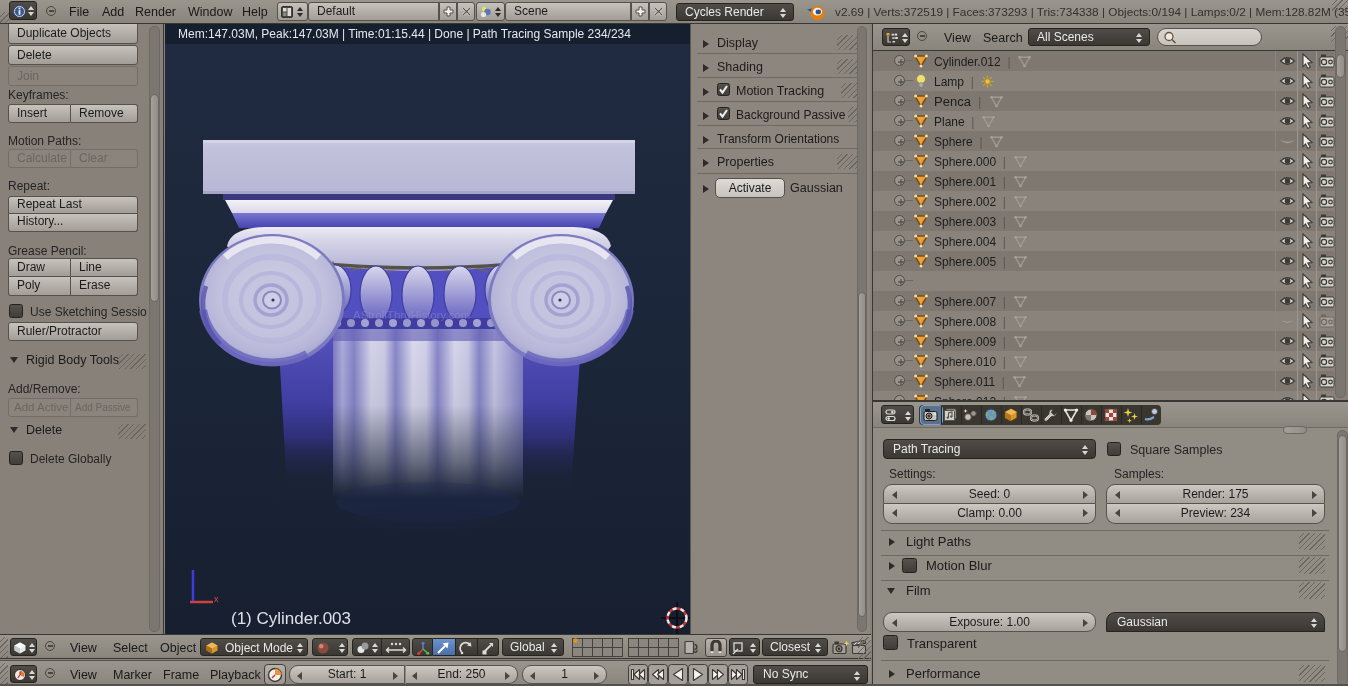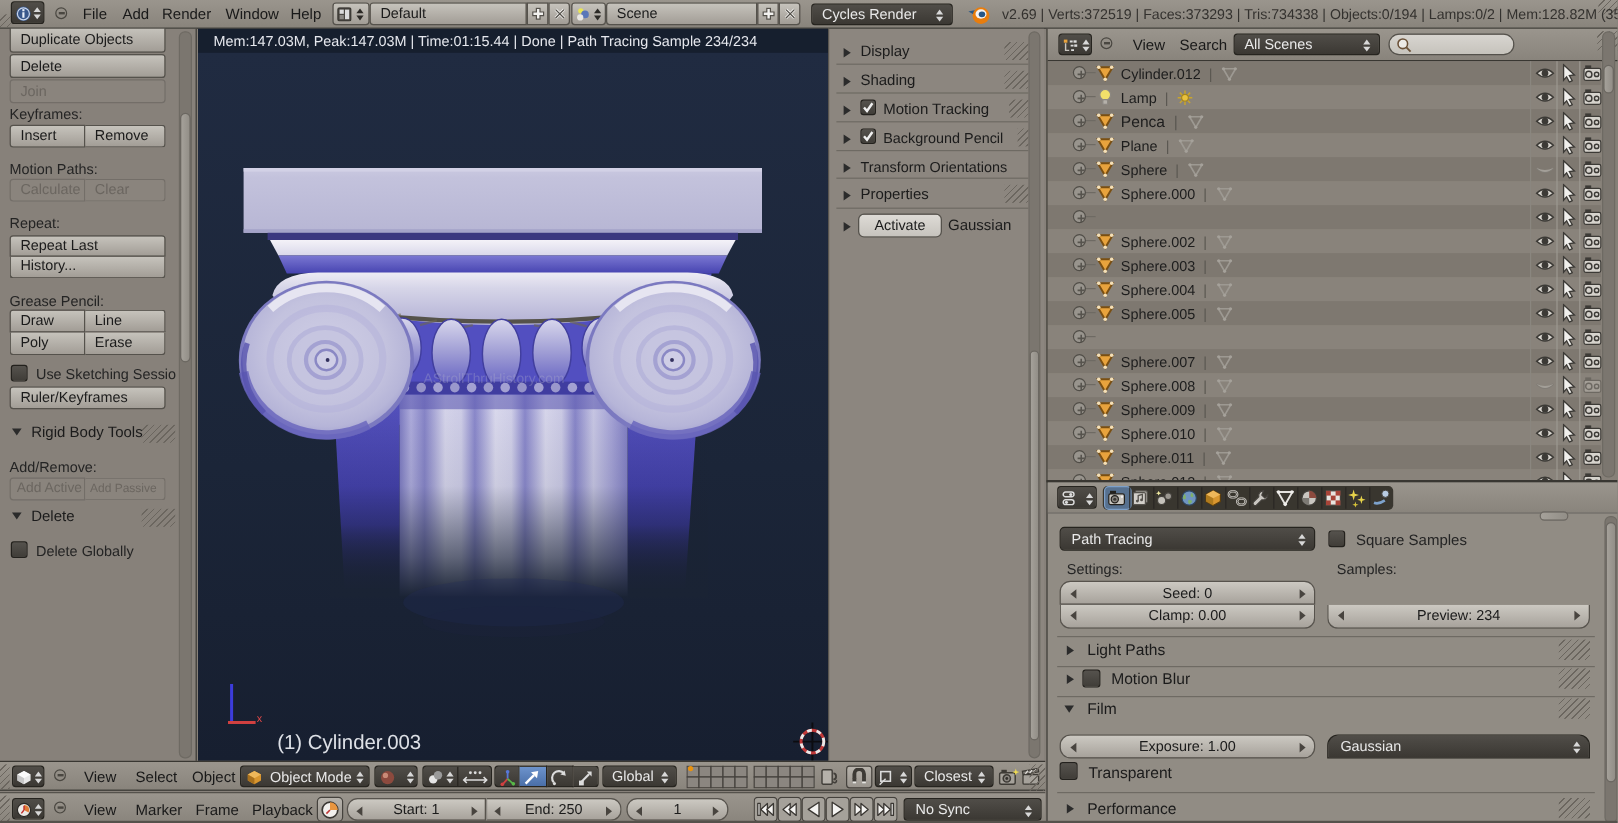--- a/index.html
+++ b/index.html
@@ -128,21 +128,21 @@
   <div class="abs lblL" style="left:8px;top:155px">Repeat:</div>
   <div class="abs btn" style="left:8px;top:172px;width:130px;height:18px;border-radius:3px 3px 0 0">Repeat Last</div>
   <div class="abs btn" style="left:8px;top:190px;width:130px;height:18px;border-top:none;border-radius:0 0 3px 3px">History...</div>
   <div class="abs lblL" style="left:8px;top:220px">Grease Pencil:</div>
   <div class="abs btn" style="left:8px;top:234px;width:63px;height:19px;line-height:17px;border-radius:3px 0 0 0">Draw</div>
   <div class="abs btn" style="left:71px;top:234px;width:67px;height:19px;line-height:17px;border-radius:0 3px 0 0;border-left:none">Line</div>
   <div class="abs btn" style="left:8px;top:253px;width:63px;height:19px;line-height:17px;border-top:none;border-radius:0 0 0 3px">Poly</div>
   <div class="abs btn" style="left:71px;top:253px;width:67px;height:19px;line-height:17px;border-top:none;border-left:none;border-radius:0 0 3px 0">Erase</div>
   <div class="abs chk" style="left:9px;top:280px;width:14px;height:14px"></div>
   <div class="abs lblL" style="left:30px;top:281px">Use Sketching Sessio</div>
-  <div class="abs btn" style="left:8px;top:298px;width:130px;height:19px;line-height:17px">Ruler/Keyframes</div>
+  <div class="abs btn" style="left:8px;top:298px;width:130px;height:19px;line-height:17px">Ruler/Protractor</div>
   <div class="abs stripes" style="left:118px;top:330px;width:28px;height:15px"></div>
   <div class="abs tri-d" style="left:10px;top:333px"></div>
   <div class="abs" style="left:26px;top:329px;font-size:12.5px;color:#1b1b1b">Rigid Body Tools</div>
   <div class="abs lblL" style="left:8px;top:358px">Add/Remove:</div>
   <div class="abs btnD" style="left:8px;top:374px;width:63px;height:19px;line-height:17px;border-radius:3px 0 0 3px;padding-left:5px;font-size:11.5px">Add Active</div>
   <div class="abs btnD" style="left:71px;top:374px;width:67px;height:19px;line-height:17px;border-radius:0 3px 3px 0;border-left:none;padding-left:4px;font-size:10px">Add Passive</div>
   <div class="abs stripes" style="left:118px;top:400px;width:28px;height:15px"></div>
   <div class="abs tri-d" style="left:10px;top:403px"></div>
   <div class="abs" style="left:26px;top:399px;font-size:12.5px;color:#1b1b1b">Delete</div>
   <div class="abs chk" style="left:9px;top:427px;width:14px;height:14px"></div>
@@ -322,21 +322,21 @@
         <path d="M3 6.5l2.5 3L10 3" stroke="#f0f0f0" stroke-width="2" fill="none"></path>
       </svg>
   <div class="abs" style="left:45px;top:60px;font-size:12.5px;color:#1b1b1b">Motion Tracking</div>
   <div class="abs stripes" style="left:150px;top:59px;width:16px;height:15px"></div>
   <div class="abs" style="left:6px;top:77px;width:160px;height:1px;background:#6e6a63"></div>
   <div class="abs tri-r" style="left:12px;top:88px"></div>
   <div class="abs chk" style="left:26px;top:83px;width:13px;height:13px"></div>
   <svg class="abs" style="left:26px;top:83px" width="13" height="13" viewBox="0 0 13 13">
         <path d="M3 6.5l2.5 3L10 3" stroke="#f0f0f0" stroke-width="2" fill="none"></path>
       </svg>
-  <div class="abs" style="left:45px;top:84px;font-size:12px;color:#1b1b1b">Background Pencil</div>
+  <div class="abs" style="left:45px;top:84px;font-size:12px;color:#1b1b1b">Background Passive</div>
   <div class="abs stripes" style="left:157px;top:83px;width:9px;height:15px"></div>
   <div class="abs" style="left:6px;top:101px;width:160px;height:1px;background:#6e6a63"></div>
   <div class="abs tri-r" style="left:12px;top:112px"></div>
   <div class="abs" style="left:26px;top:108px;font-size:12px;color:#1b1b1b">Transform Orientations</div>
   <div class="abs" style="left:6px;top:124px;width:160px;height:1px;background:#6e6a63"></div>
   <div class="abs tri-r" style="left:12px;top:135px"></div>
   <div class="abs" style="left:26px;top:131px;font-size:12.5px;color:#1b1b1b">Properties</div>
   <div class="abs stripes" style="left:146px;top:130px;width:20px;height:15px"></div>
   <div class="abs" style="left:6px;top:149px;width:160px;height:1px;background:#6e6a63"></div>
   <div class="abs tri-r" style="left:12px;top:161px"></div>
@@ -805,20 +805,34 @@
           <circle cx="5" cy="9" r="2.6" fill="none" stroke="#3c3a36" stroke-width="1.2"></circle>
           <circle cx="11.5" cy="9" r="1.8" fill="none" stroke="#3c3a36" stroke-width="1.2"></circle>
           <rect x="2" y="1.5" width="5" height="2.5" fill="#3c3a36"></rect>
         </svg>
 <div class="abs" style="left:0;top:120px;width:461px;height:20px;background:#7e7870"></div>
 <div class="abs" style="left:21px;top:124px;width:11px;height:11px;border:1.2px solid #504d47;border-radius:50%;background:#98948d"></div>
 <svg class="abs" style="left:24px;top:127px" width="8" height="8" viewBox="0 0 8 8">
           <path d="M4 1v6M1 4h6" stroke="#57544e" stroke-width="1.3"></path>
         </svg>
 <div class="abs" style="left:32px;top:129px;width:8px;height:1px;background:#6e6a63"></div>
+<div class="abs" style="left:0;top:120px;width:461px;height:20px">
+          <svg class="abs" style="left:40px;top:2px" width="16" height="16" viewBox="0 0 16 16">
+            <path d="M8 13.5 1.8 3h12.4Z" fill="#e8a33d" stroke="#7a4f12" stroke-width="1.6"></path>
+            <circle cx="2.6" cy="3" r="1.5" fill="#f4e0b8"></circle>
+            <circle cx="13.4" cy="3" r="1.5" fill="#f4e0b8"></circle>
+            <circle cx="8" cy="13" r="1.5" fill="#f4e0b8"></circle>
+          </svg>
+          <span style="position:absolute;left:61px;top:3px;font-size:12px;color:#1d1d1d;white-space:nowrap">Sphere.001&nbsp;&nbsp;<span style="color:#5a5751">|</span>&nbsp; <svg width="15" height="15" viewBox="0 0 16 16" style="vertical-align:-3px">
+              <path d="M8 13 2.5 3.5h11Z" fill="none" stroke="#9d9992" stroke-width="1.5"></path>
+              <circle cx="2.8" cy="3.5" r="1.4" fill="#a5a19a"></circle>
+              <circle cx="13.2" cy="3.5" r="1.4" fill="#a5a19a"></circle>
+              <circle cx="8" cy="12.8" r="1.4" fill="#a5a19a"></circle>
+            </svg></span>
+        </div>
 <svg class="abs" style="left:406px;top:123px" width="17" height="14" viewBox="0 0 17 14">
           <path d="M1.5 7Q8.5 0.5 15.5 7Q8.5 13.5 1.5 7Z" fill="#d8d5cf" stroke="#3c3a36" stroke-width="1.2"></path>
           <circle cx="8.5" cy="7" r="2.8" fill="#3c3a36"></circle>
         </svg>
 <svg class="abs" style="left:428px;top:122px" width="13" height="16" viewBox="0 0 13 16">
           <path d="M2 1l9 8.5-4.2.4 2.4 4.3-2.4 1.2-2.3-4.4L2 13.8Z" fill="#f0efec" stroke="#3c3a36" stroke-width="1.1"></path>
         </svg>
 <svg class="abs" style="left:446px;top:122px;opacity:1" width="16" height="15" viewBox="0 0 16 15">
           <rect x="1" y="4" width="14" height="10" rx="1.5" fill="#d6d3cd" stroke="#3c3a36"></rect>
           <circle cx="5" cy="9" r="2.6" fill="none" stroke="#3c3a36" stroke-width="1.2"></circle>
@@ -1286,20 +1300,21 @@
           <b></b>
           <i></i>
         </div>
   </div>
   <div class="abs chk" style="left:234px;top:40px;width:14px;height:14px"></div>
   <div class="abs lblL" style="left:257px;top:41px;font-size:12.5px">Square Samples</div>
   <div class="abs lblL" style="left:16px;top:65px">Settings:</div>
   <div class="abs lblL" style="left:241px;top:65px">Samples:</div>
   <div class="abs pill" style="left:10px;top:82px;width:213px;height:20px;line-height:18px;border-radius:9px 9px 0 0">Seed: 0<div class="abs arrL" style="left:8px;top:6px"></div><div class="abs arrR" style="left:199px;top:6px"></div></div>
   <div class="abs pill" style="left:10px;top:102px;width:213px;height:20px;line-height:18px;border-radius:0 0 9px 9px;border-top:none">Clamp: 0.00<div class="abs arrL" style="left:8px;top:5px"></div><div class="abs arrR" style="left:199px;top:5px"></div></div>
+  <div class="abs pill" style="left:233px;top:82px;width:219px;height:20px;line-height:18px;border-radius:9px 9px 0 0">Render: 175<div class="abs arrL" style="left:8px;top:6px"></div><div class="abs arrR" style="left:205px;top:6px"></div></div>
   <div class="abs pill" style="left:233px;top:102px;width:219px;height:20px;line-height:18px;border-radius:0 0 9px 9px;border-top:none">Preview: 234<div class="abs arrL" style="left:8px;top:5px"></div><div class="abs arrR" style="left:205px;top:5px"></div></div>
   <div class="abs" style="left:8px;top:128px;width:448px;height:1px;background:#6e6a63"></div>
   <div class="abs tri-r" style="left:16px;top:136px"></div>
   <div class="abs" style="left:33px;top:132px;font-size:13px;color:#1b1b1b">Light Paths</div>
   <div class="abs stripes" style="left:426px;top:131px;width:26px;height:17px"></div>
   <div class="abs" style="left:8px;top:153px;width:448px;height:1px;background:#6e6a63"></div>
   <div class="abs tri-r" style="left:16px;top:160px"></div>
   <div class="abs chk" style="left:29px;top:156px;width:15px;height:15px"></div>
   <div class="abs" style="left:53px;top:156px;font-size:13px;color:#1b1b1b">Motion Blur</div>
   <div class="abs stripes" style="left:426px;top:155px;width:26px;height:17px"></div>

